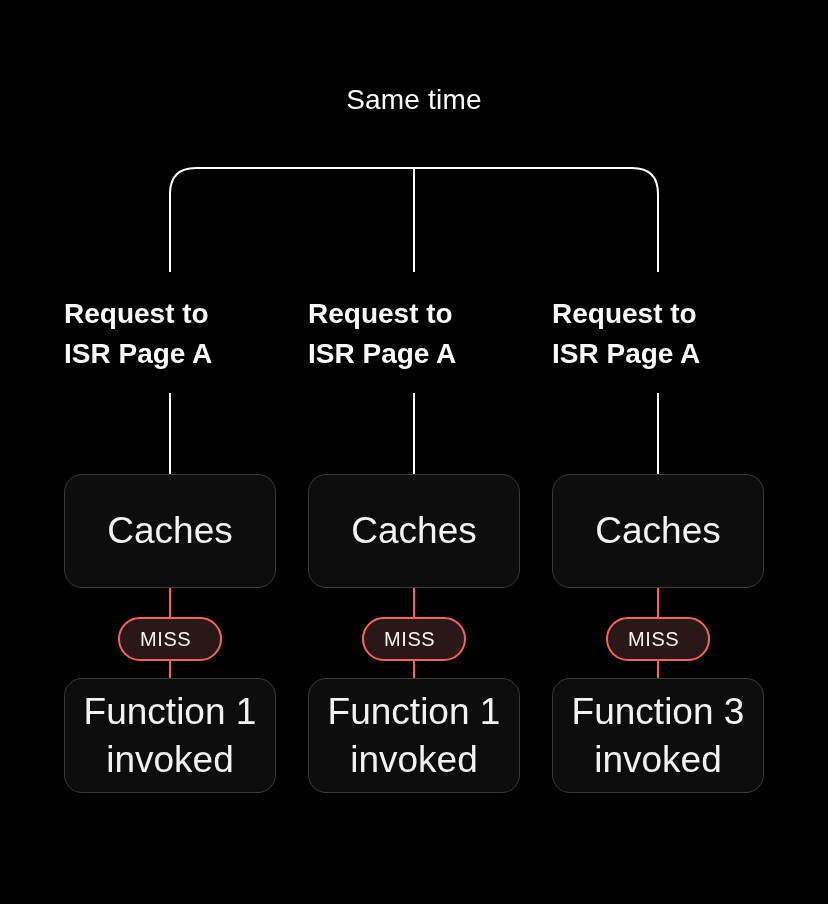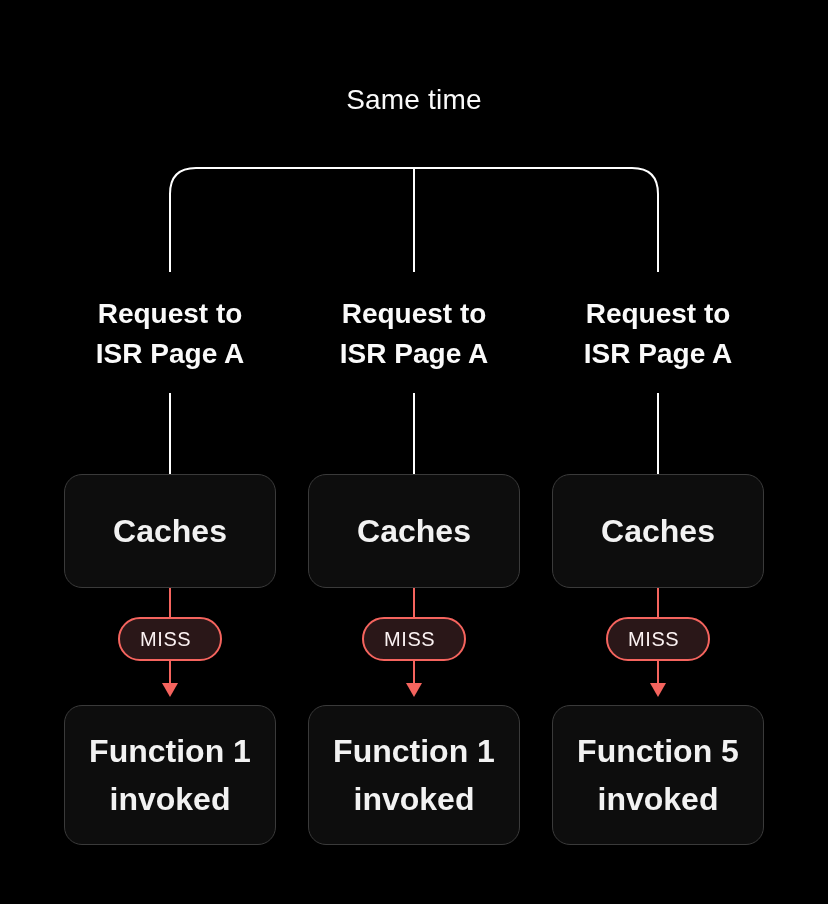--- a/index.html
+++ b/index.html
@@ -48,46 +48,44 @@
     height: 904px;
   }
   .col-0 { left: 64px; }
   .col-1 { left: 308px; }
   .col-2 { left: 552px; }
   .request {
     position: absolute;
     top: 294px;
     left: 0;
     width: 100%;
-    text-align: center;
     font-size: 28px;
     font-weight: 700;
     line-height: 40px;
     color: #fafafa;
   }
   .request span { display: block; }
   .node-box {
     position: absolute;
     left: 0;
     width: 212px;
     background: var(--box-background);
     border: 1px solid var(--box-border);
     border-radius: 18px;
     display: flex;
     flex-direction: column;
     align-items: center;
     justify-content: center;
-    font-size: 32px;
+    font-size: 37px;
     line-height: 40px;
     color: #f2f2f2;
     text-align: center;
-    font-weight: bold;
   }
   .cache-box { top: 474px; height: 114px; }
-  .func-box  { top: 705px; height: 140px; gap: 8px; }
+  .func-box  { top: 678px; height: 115px; gap: 8px; }
   .miss-badge {
     position: absolute;
     top: 617px;
     left: 50%;
     transform: translateX(-50%);
     height: 44px;
     min-width: 104px;
     padding: 0 20px;
     background: var(--badge-background);
     border: 2px solid var(--accent-red);
@@ -167,18 +165,18 @@
       <span>Request to</span>
       <span>ISR Page A</span>
     </div>
     <div class="node-box cache-box">
       <span>Caches</span>
     </div>
     <div class="miss-badge">
       <span>MISS</span>
     </div>
     <div class="node-box func-box">
-      <span>Function 5</span>
+      <span>Function 3</span>
       <span>invoked</span>
     </div>
   </div>
 
 </div>
 
 </body></html>

